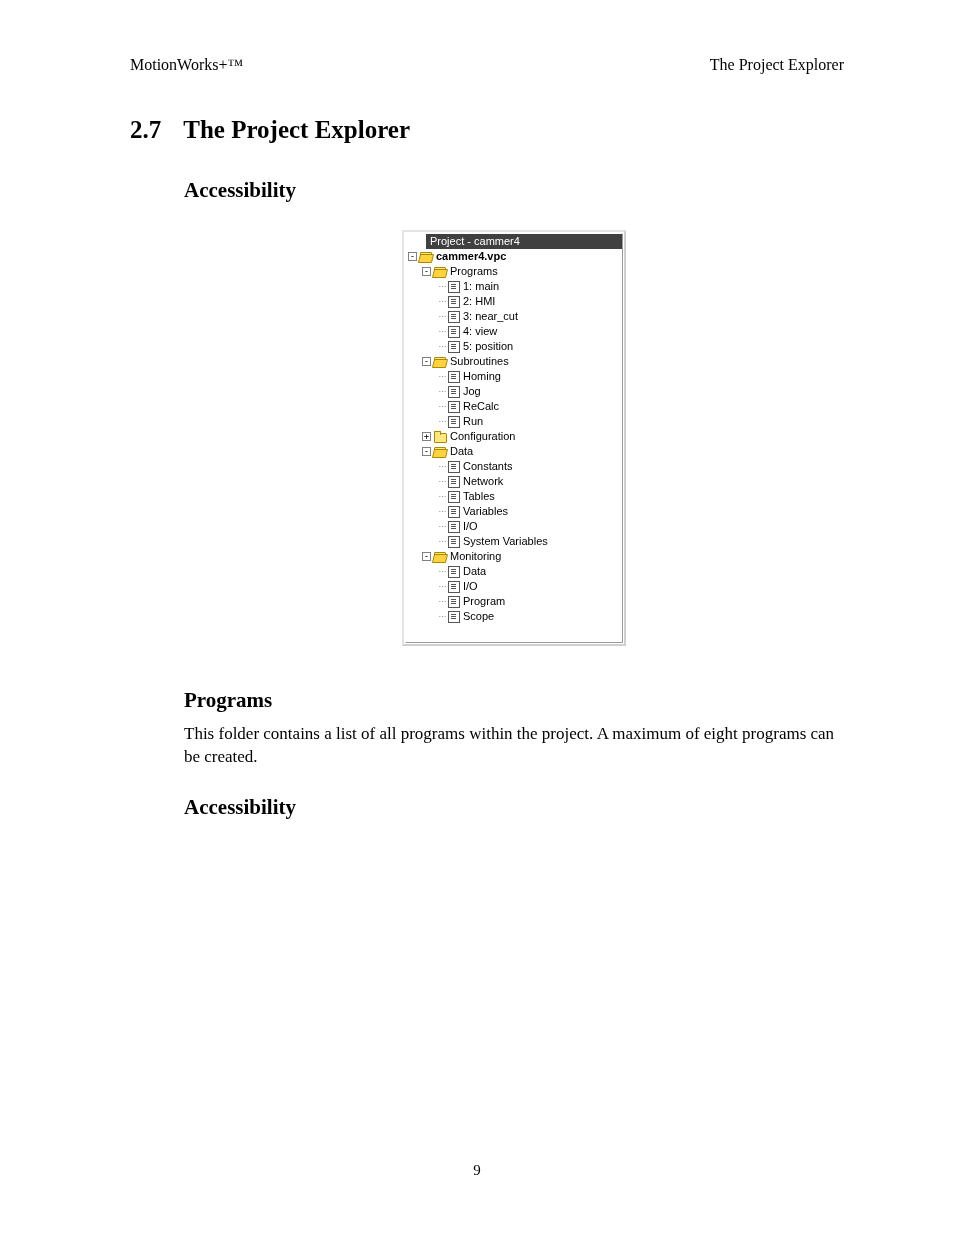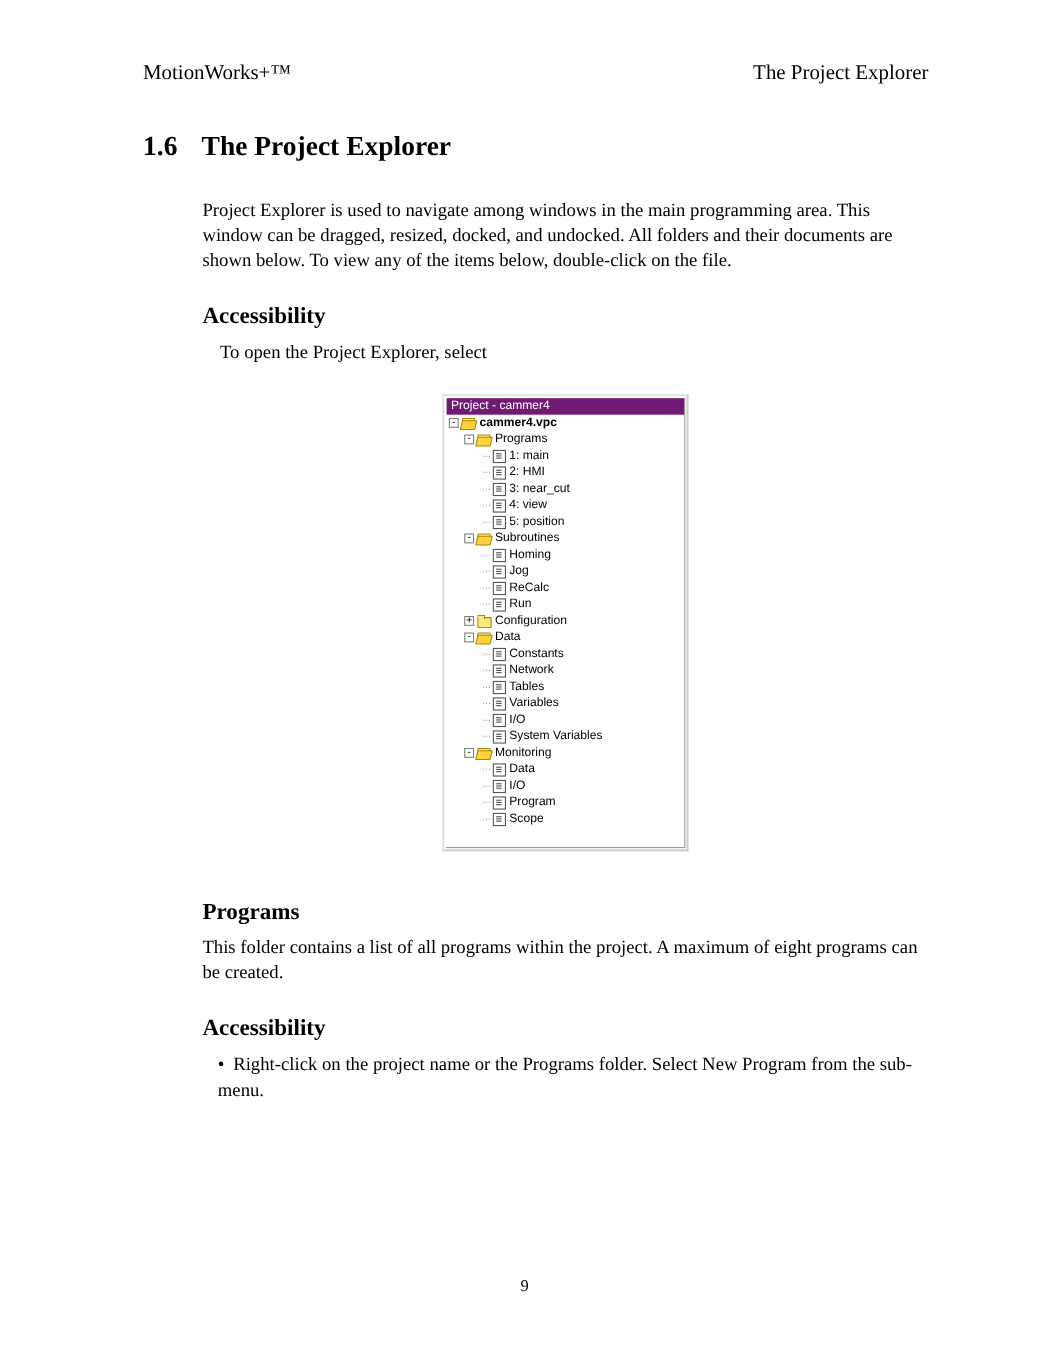--- a/index.html
+++ b/index.html
@@ -12,21 +12,21 @@
     height: 1235px;
     position: relative;
     box-sizing: border-box;
   }
   .page {
     padding: 56px 110px 0 130px;
   }
   .header {
     display: flex;
     justify-content: space-between;
-    font-size: 19px;
+    font-size: 16px;
     margin-bottom: 42px;
   }
   .section-heading {
     font-size: 25px;
     font-weight: bold;
     margin-bottom: 32px;
   }
   .section-number { display: inline-block; margin-right: 22px; }
   .body-block {
     margin-left: 54px;
@@ -56,24 +56,25 @@
     font-family: "MS Sans Serif","Segoe UI",Tahoma,Arial,sans-serif;
     font-size: 11px;
     line-height: 1.0;
     color:#000;
     padding-bottom:18px;
     border:1px solid #9a9a9a;
     border-top-color:#fff;
     border-left-color:#fff;
   }
   .tree-title {
-    background:#701a75;
+    background:#404040;
     color:#fff;
     padding:2px 4px;
     font-size:11px;
+    margin-left:20px;
   }
   .tree-row {
     display:flex;
     align-items:center;
     height:15px;
     padding-left:2px;
     white-space:nowrap;
   }
   .exp {
     width:9px;height:9px;
@@ -135,28 +136,26 @@
 </head>
 <body>
 
 <div class="page">
   <div class="header">
     <span>MotionWorks+™</span>
     <span>The Project Explorer</span>
   </div>
 
   <div class="section-heading">
-    <span class="section-number">1.6</span><span>The Project Explorer</span>
+    <span class="section-number">2.7</span><span>The Project Explorer</span>
   </div>
 
   <div class="body-block">
-    <div class="para">Project Explorer is used to navigate among windows in the main programming area.  This window can be dragged, resized, docked, and undocked.  All folders and their documents are shown below.  To view any of the items below, double-click on the file.</div>
 
     <div class="sub-heading">Accessibility</div>
-    <div class="indent-small">To open the Project Explorer, select</div>
 
     <div class="tree-outer">
       <div class="tree-inner">
         <div class="tree-title">Project - cammer4</div>
 
         <div class="tree-row">
           <span class="exp">-</span>
           <span class="icon-folder-open"></span>
           <span class="tree-label bold">cammer4.vpc</span>
         </div>
@@ -347,17 +346,16 @@
             <span class="icon-file"></span>
             <span class="tree-label">Scope</span>
           </div>
       </div>
     </div>
 
     <div class="sub-heading">Programs</div>
     <div class="para">This folder contains a list of all programs within the project.  A maximum of eight programs can be created.</div>
 
     <div class="sub-heading">Accessibility</div>
-    <div class="indent-small bullet-line"><span class="bullet-dot">•</span><span>Right-click on the project name or the Programs folder.  Select New Program from the sub-menu.</span></div>
   </div>
 </div>
 
 <div class="page-number">9</div>
 
 </body></html>

